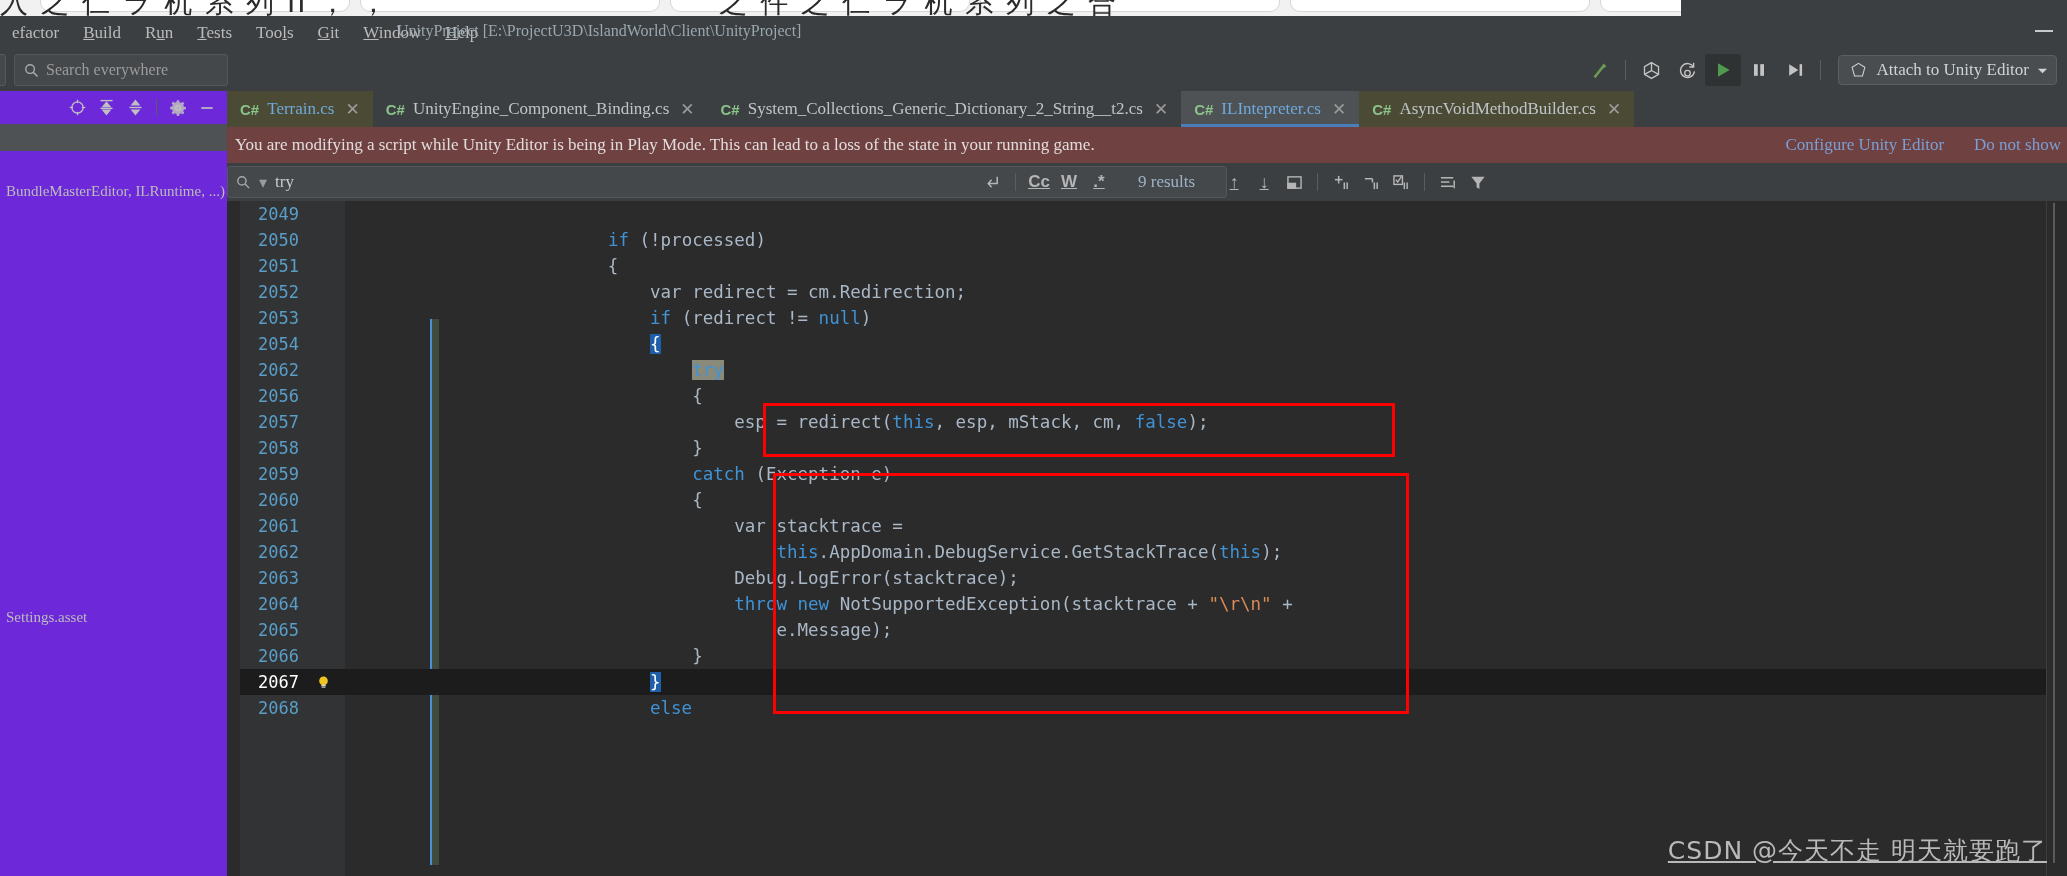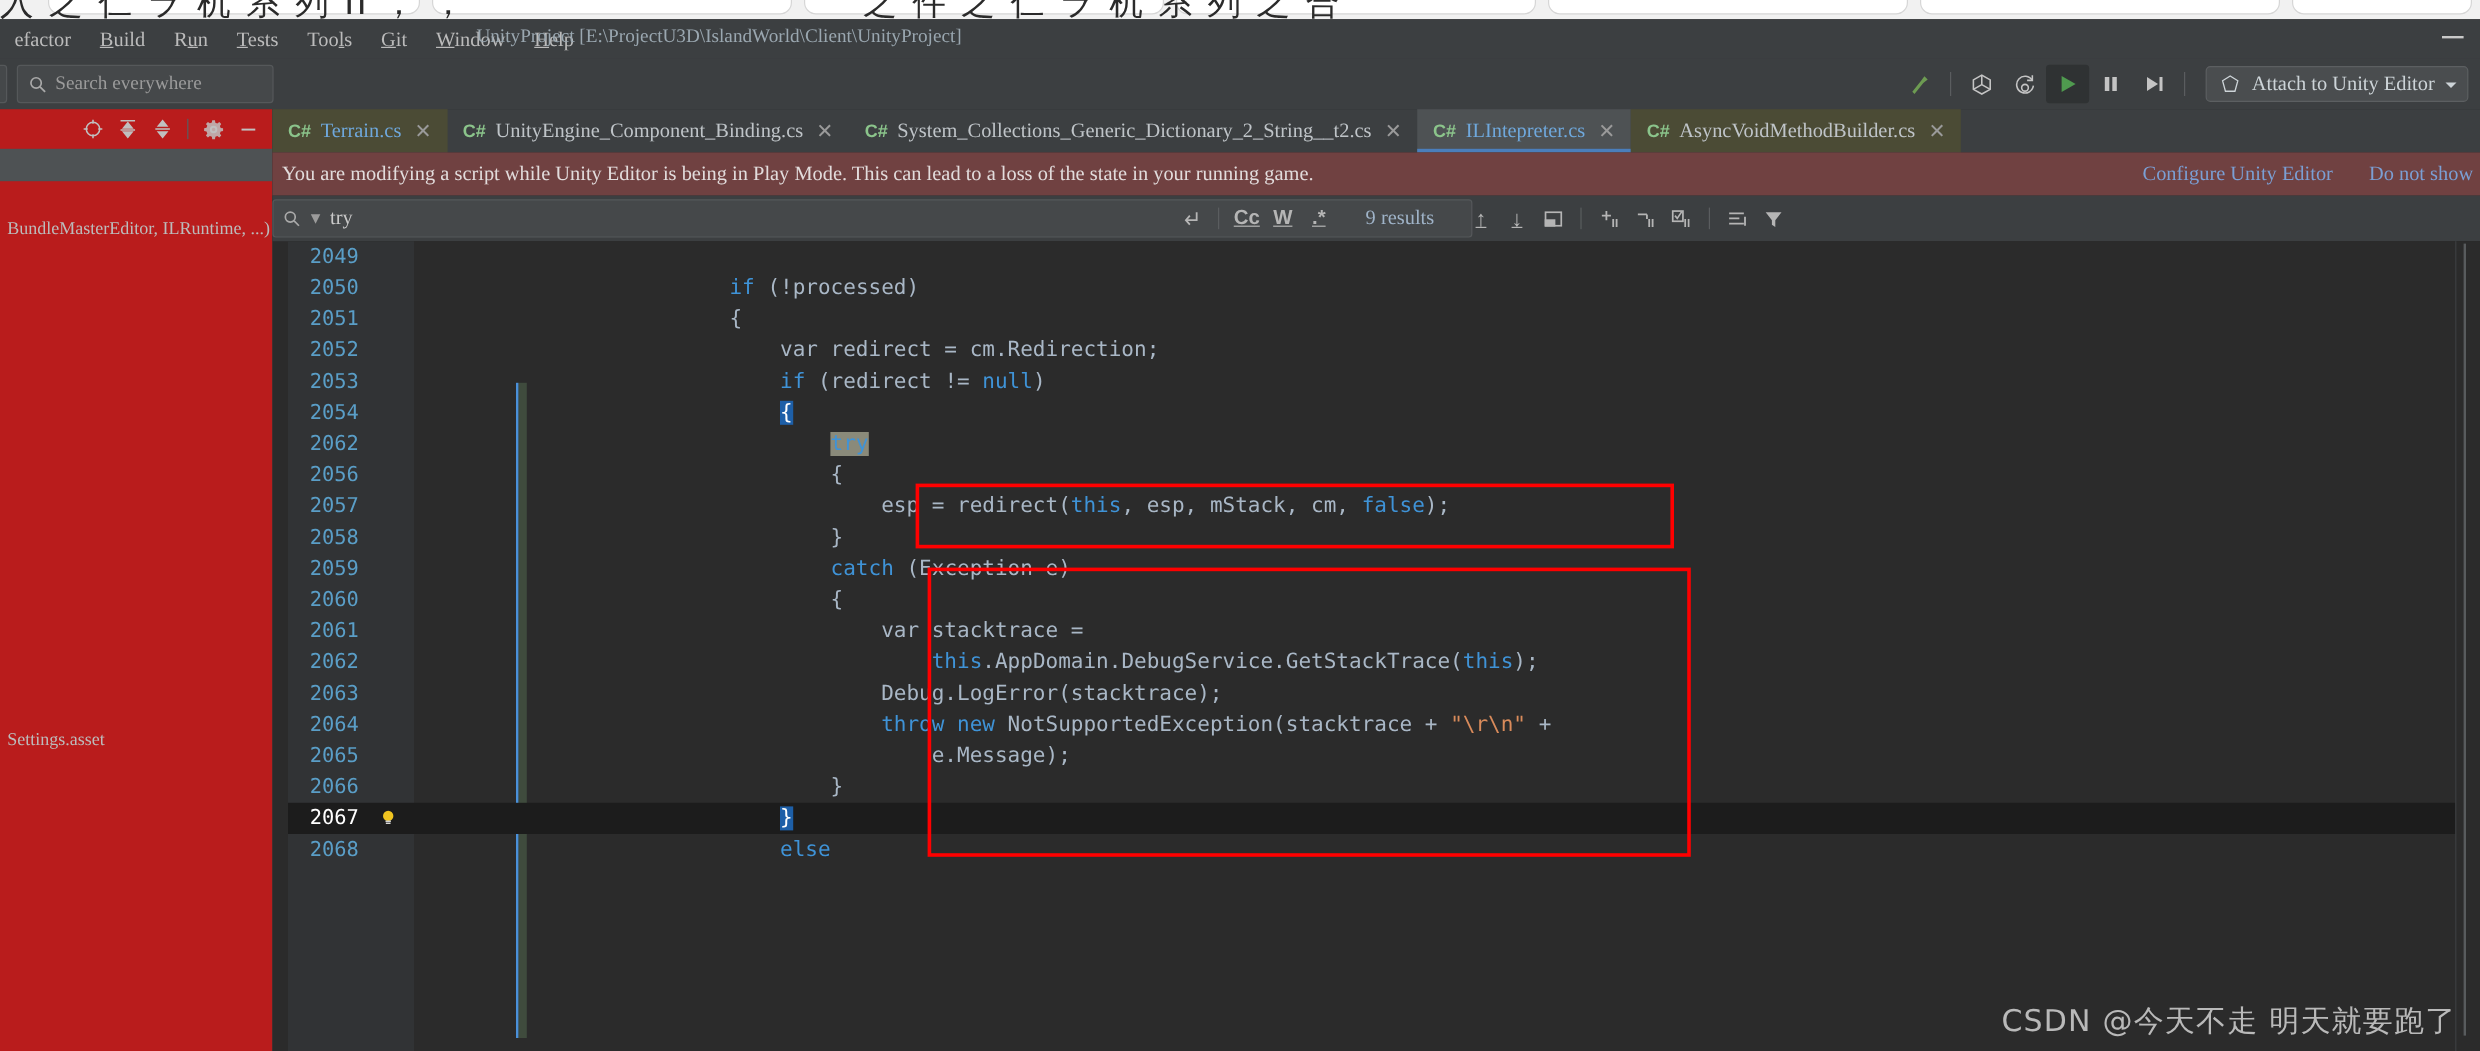--- a/index.html
+++ b/index.html
@@ -6,21 +6,21 @@
   html, body {
     width: 2067px; height: 876px;
     background: #3c3f41;
     font-family: "Liberation Sans", sans-serif;
     overflow: hidden;
   }
   #root { position: relative; width: 2067px; height: 876px; background: #3c3f41; }
 
   
   .top-strip {
-    position: absolute; left: 0; top: 0; width: 2067px; height: 16px;
+    position: absolute; left: 0; top: 0; width: 1681px; height: 16px;
     background: #f1f1f1; overflow: hidden;
   }
   .top-strip-glyphs {
     position: absolute; left: 0; top: -16px;
     font-size: 28px; color: #2b2b2b; letter-spacing: 2px;
     white-space: nowrap; font-family: "DejaVu Sans", sans-serif;
   }
   .top-strip-glyphs .g2 { margin-left: 330px; }
   .top-strip-tabline {
     position: absolute; top: 0; left: 0; width: 2067px; height: 16px;
@@ -88,21 +88,21 @@
     padding: 0 8px 0 10px; margin-left: 10px;
   }
   .attach-unity .lbl {
     color: #cdd4d8; font-size: 17px; font-family: "Liberation Serif", serif;
     white-space: nowrap;
   }
 
   
   .left-panel {
     position: absolute; left: 0; top: 91px; width: 227px; height: 785px;
-    background: #b91c1c;
+    background: #6d28d9;
   }
   .left-panel-toolbar {
     position: absolute; left: 0; top: 0; width: 227px; height: 33px;
     display: flex; align-items: center; justify-content: flex-end;
     padding-right: 7px; gap: 2px;
   }
   .lp-btn { width: 27px; height: 26px; display: flex; align-items: center; justify-content: center; }
   .lp-sep { width: 1px; height: 17px; background: #5a5d5f; margin: 0 5px; }
 
   .left-panel-rows { position: absolute; left: 0; top: 33px; width: 227px; }
@@ -243,21 +243,21 @@
   }
   .right-rail-line {
     position: absolute; left: 6px; top: 2px; width: 2px; height: 660px;
     background: #585b5d;
   }
 
   
   .watermark {
     position: absolute; right: 20px; bottom: 9px;
     color: #b9b9b9; font-size: 25px; white-space: nowrap;
-    font-family: "DejaVu Sans", sans-serif; letter-spacing: 1px;
+    font-family: "DejaVu Sans", sans-serif; letter-spacing: 1px; text-decoration: underline;
   }
 </style>
 </head>
 <body>
 
 <div id="root">
 
   <div class="top-strip">
     <div class="top-strip-tabline">
       <span style="left:40px;width:310px;"></span>

